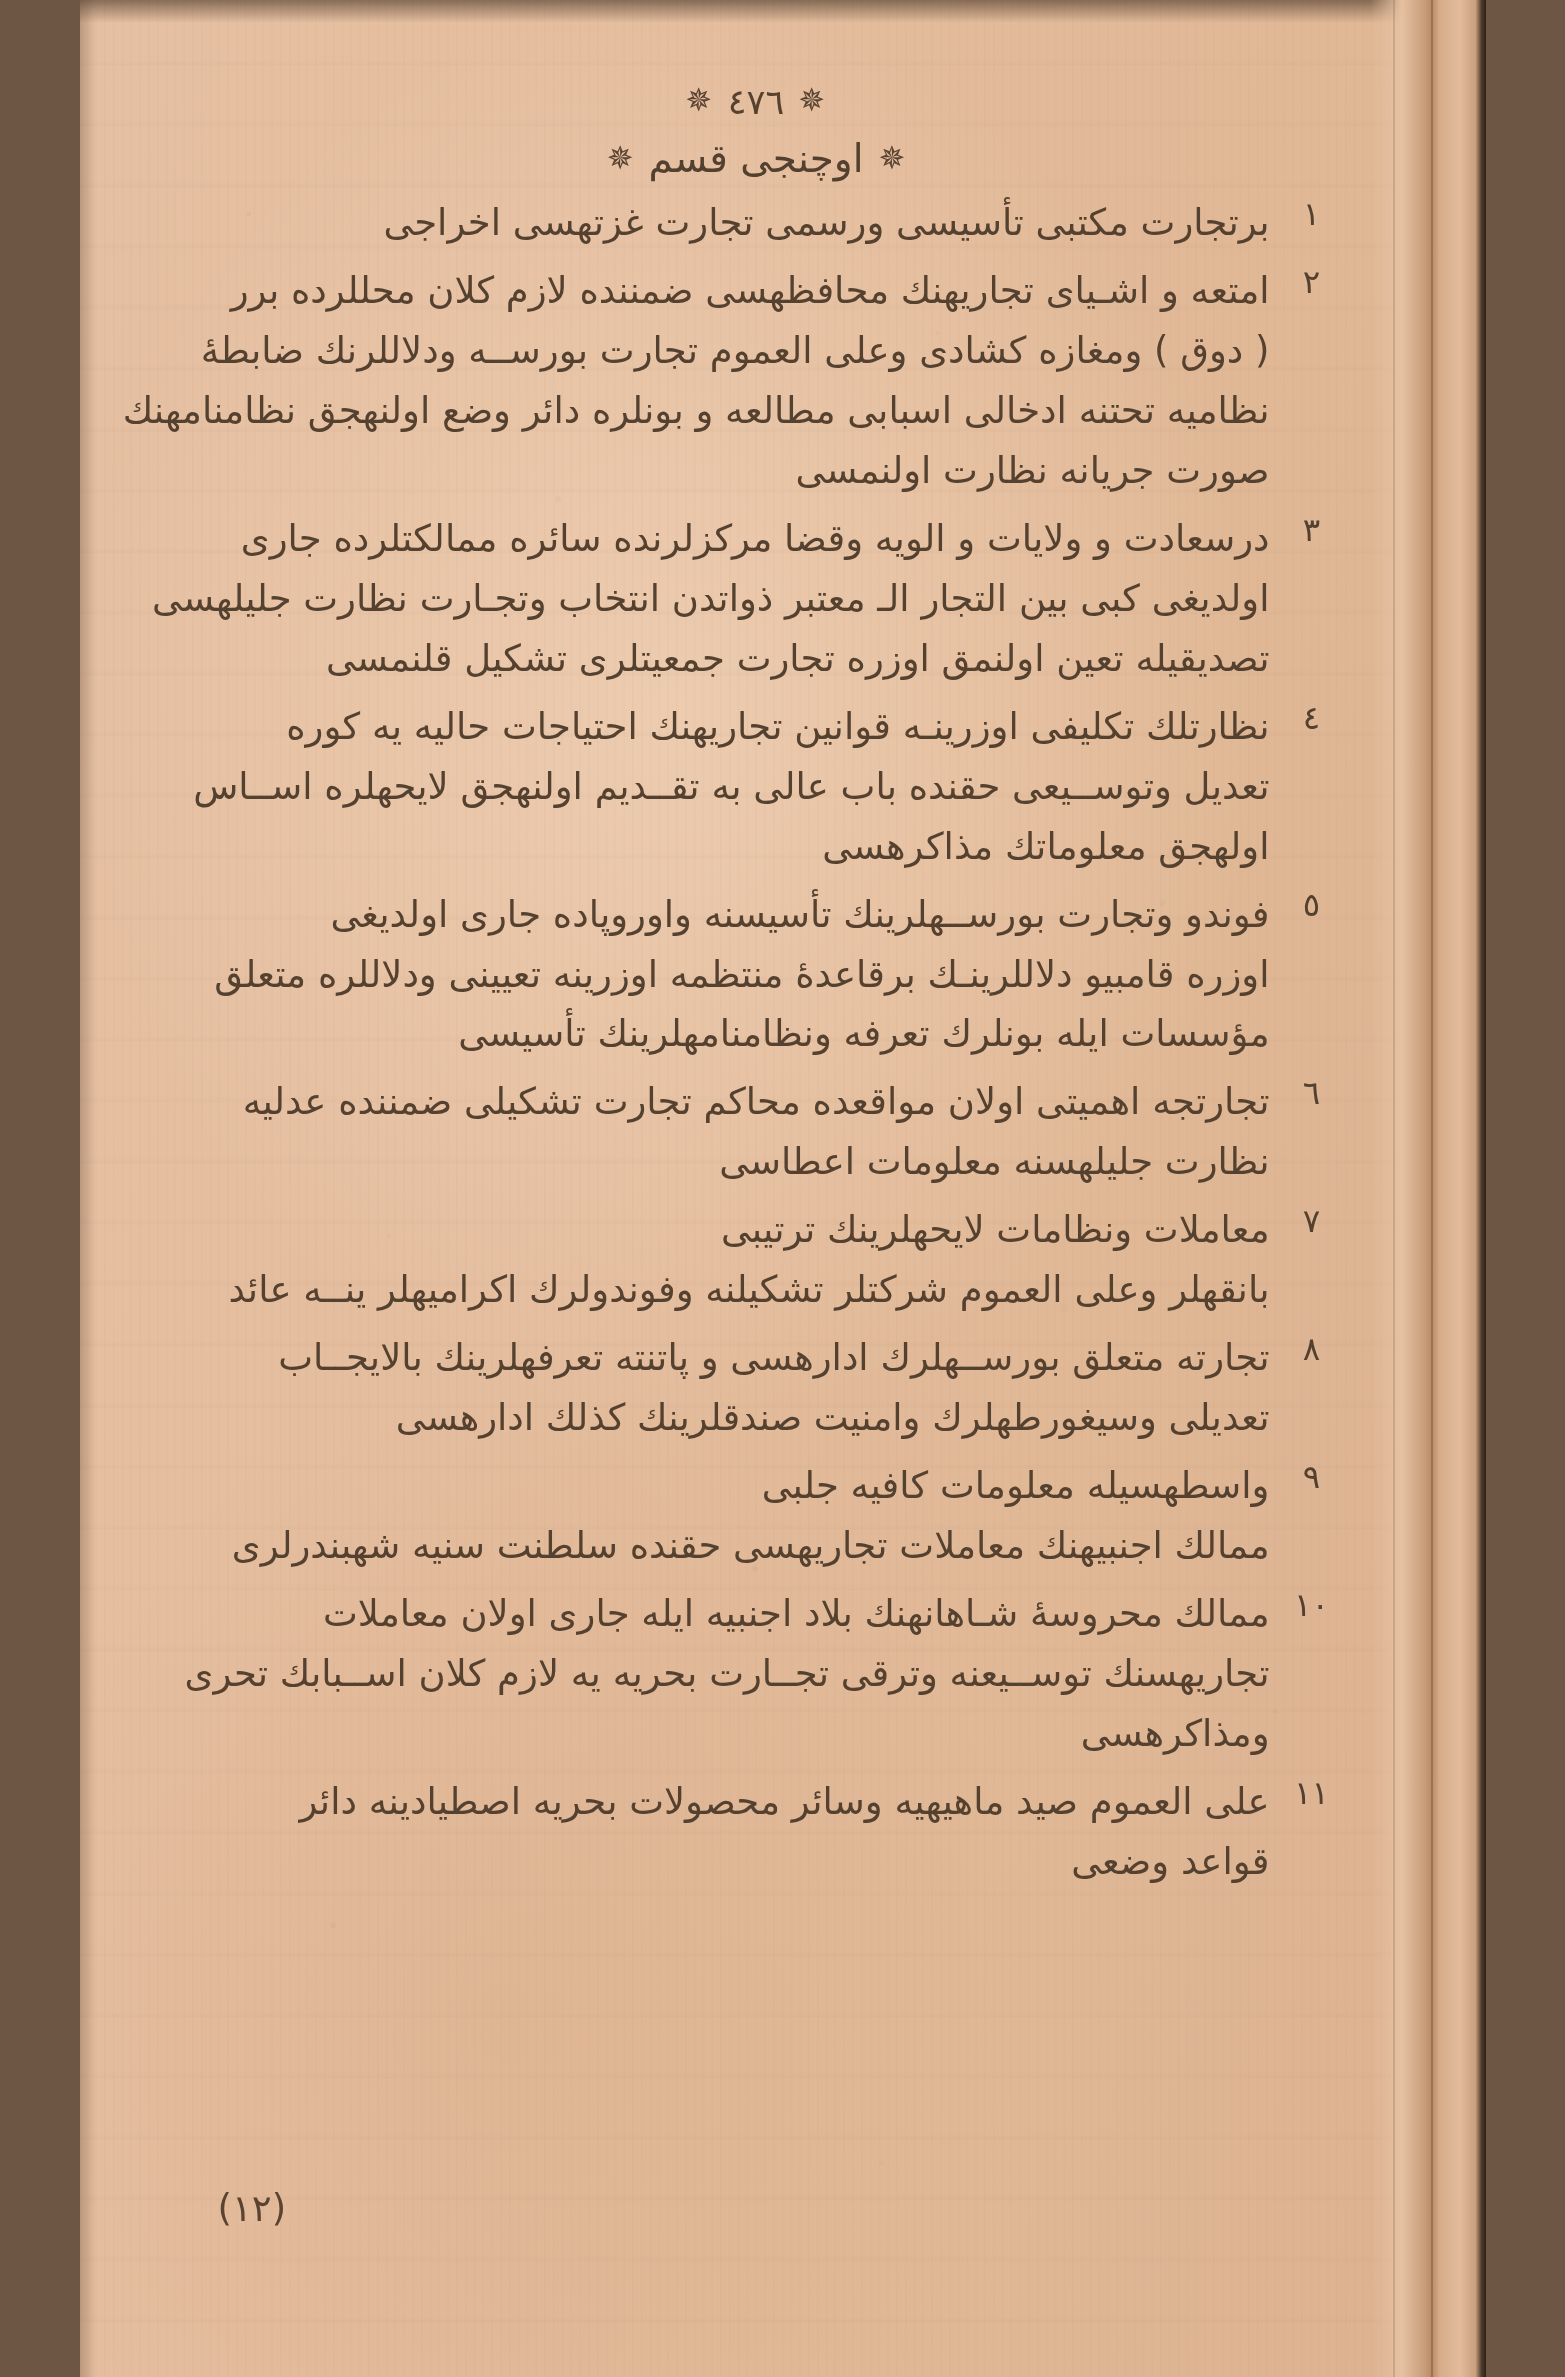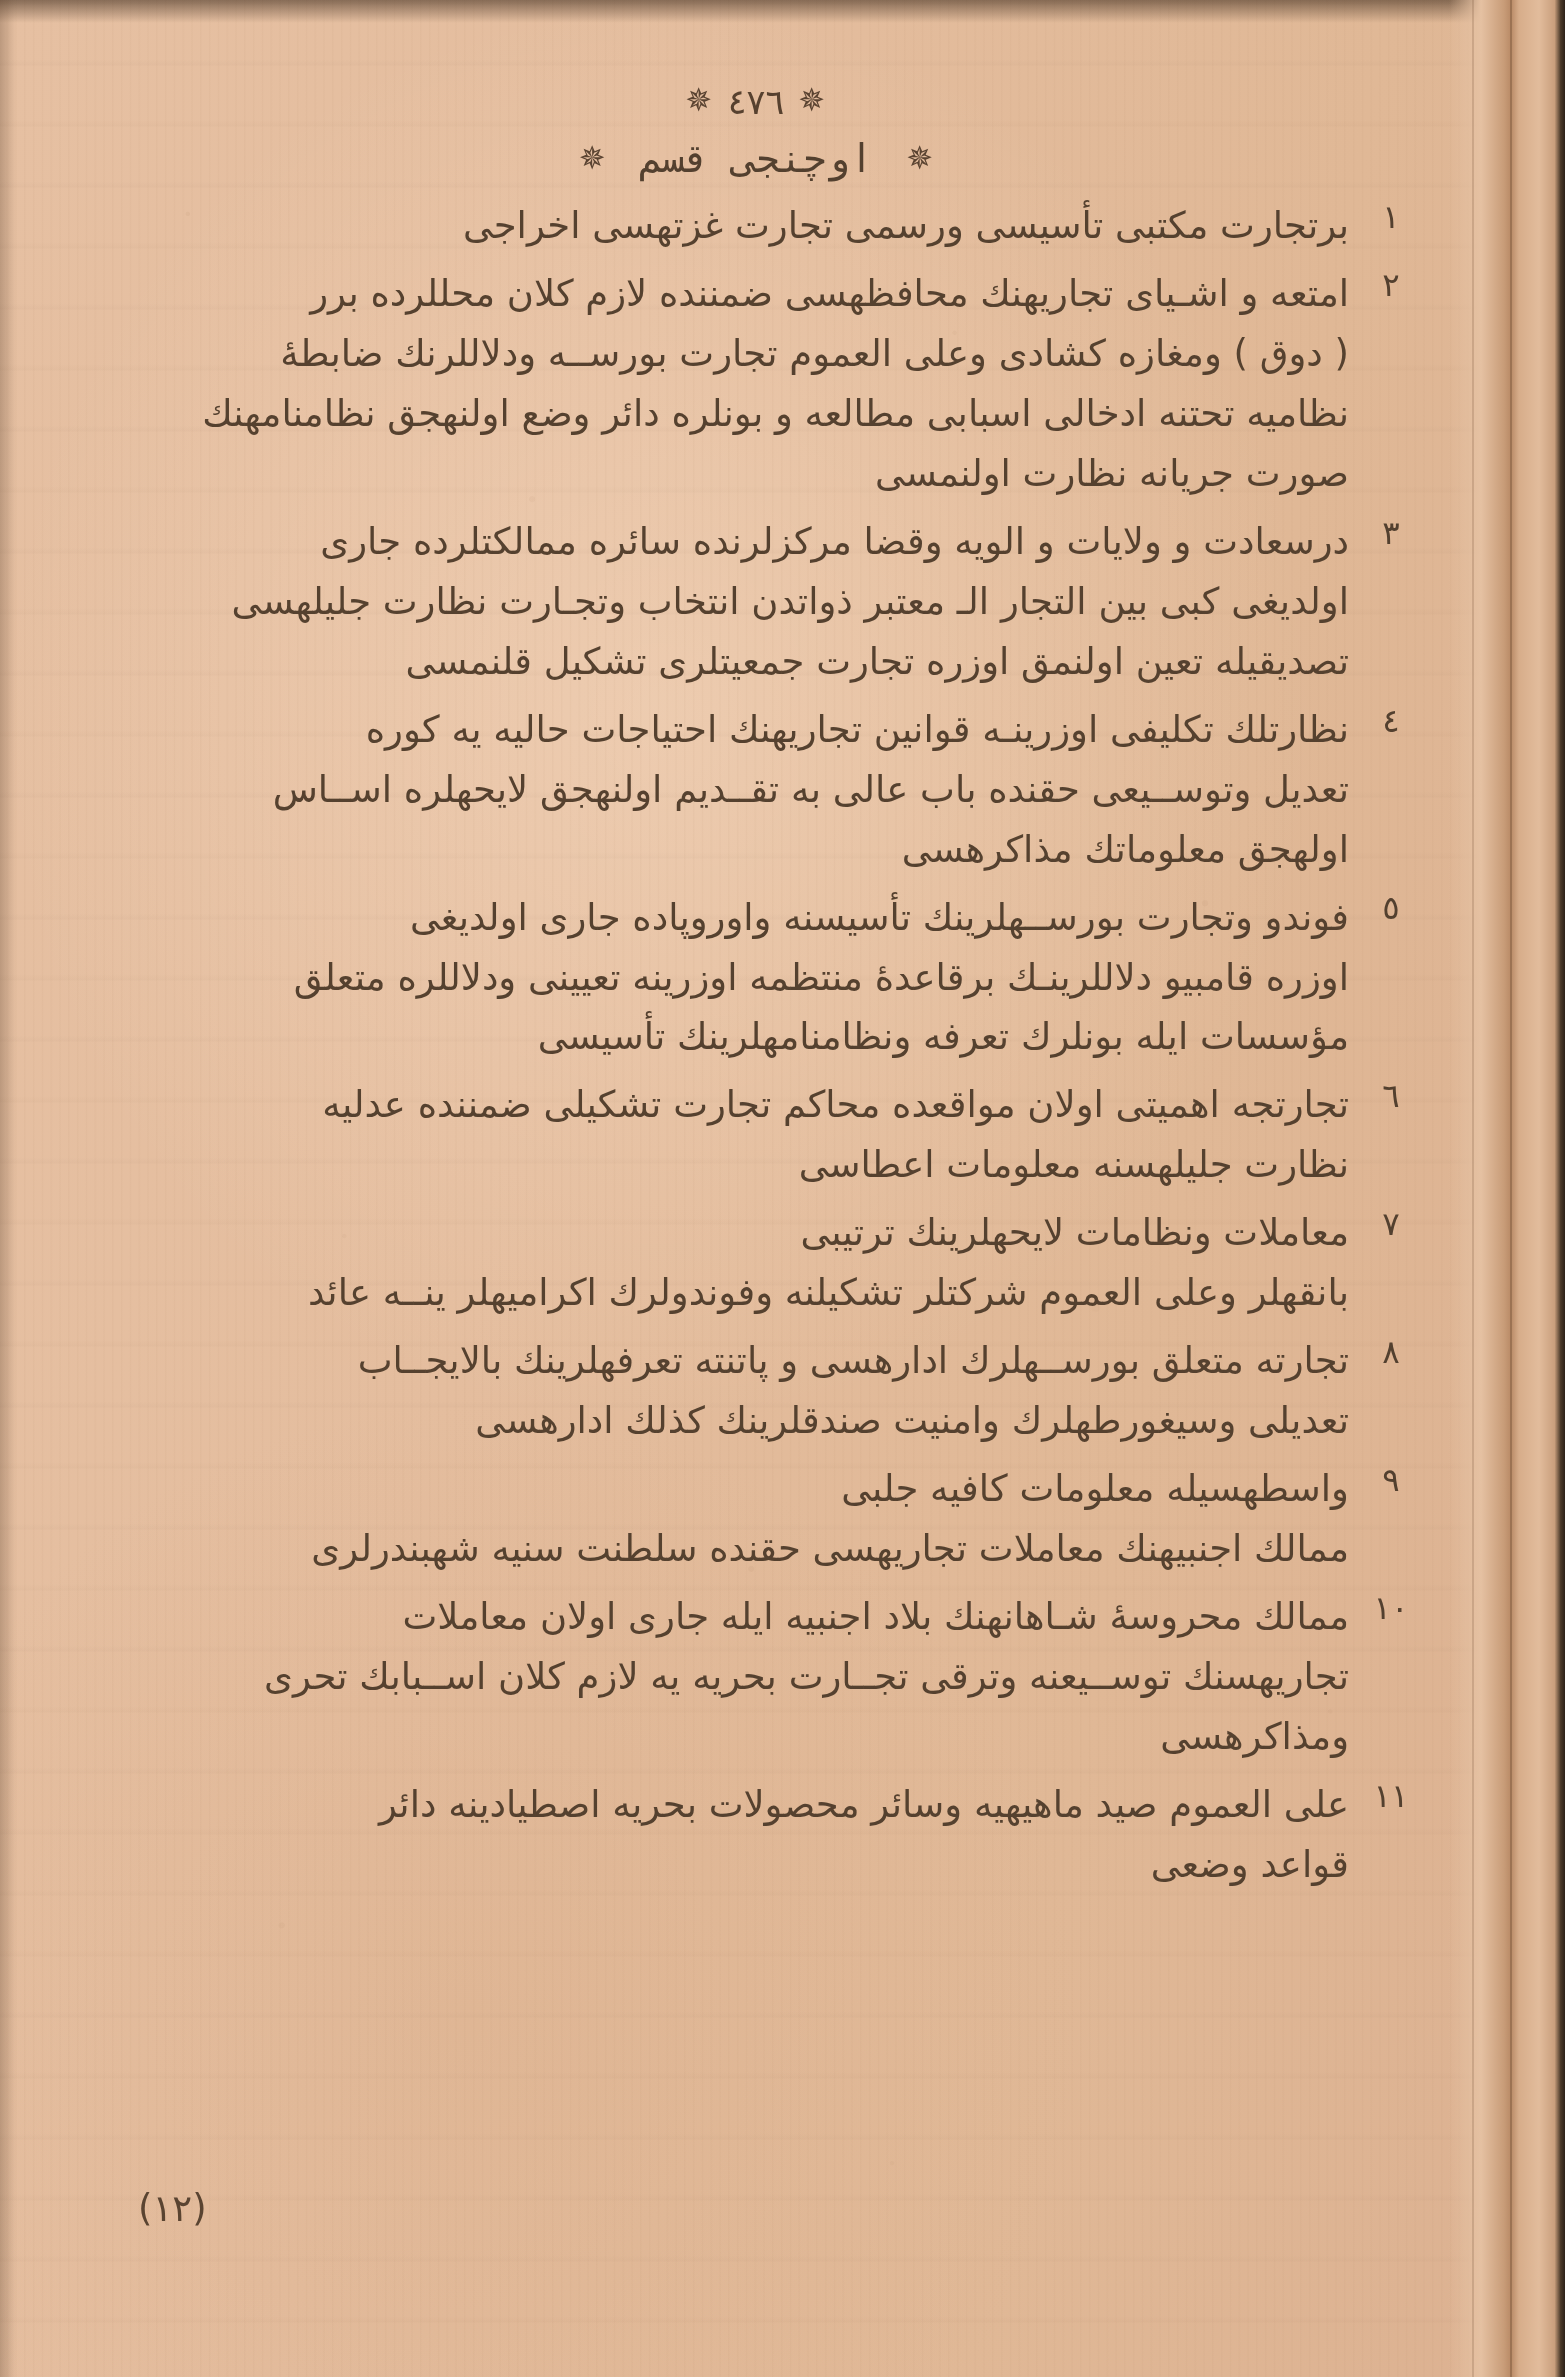--- a/index.html
+++ b/index.html
@@ -4,21 +4,21 @@
 <title>Ottoman Document Page 476</title>
 <style>
   html, body {
     margin: 0;
     padding: 0;
     background: #6d5744;
   }
 
   .page {
     position: relative;
-    width: 1565px;
+    width: 1406px;
     height: 2377px;
     margin: 0 auto;
     overflow: hidden;
     background:
       radial-gradient(ellipse 70% 50% at 42% 30%, rgba(255,232,210,0.35) 0%, rgba(255,232,210,0) 60%),
       radial-gradient(ellipse 60% 40% at 30% 85%, rgba(214,168,130,0.30) 0%, rgba(214,168,130,0) 65%),
       linear-gradient(100deg, #e6c0a2 0%, #e4bd9e 35%, #e0b896 70%, #dcb191 100%);
     font-family: "DejaVu Sans", "Liberation Sans", sans-serif;
     color: #5c4433;
   }
@@ -116,21 +116,21 @@
   }
   .folio-num { display: inline-block; font-size: 35px; }
 
   .section-title {
     text-align: center;
     font-size: 39px;
     color: #53402f;
     margin-bottom: 12.3px;
     white-space: nowrap;
   }
-  .section-title .t { display: inline-block; margin: 0 19px; font-family: Liberation Mono, monospace; }
+  .section-title .t { display: inline-block; margin: 0 1px; }
 
   .subtitle {
     text-align: center;
     font-size: 33px;
     color: #584532;
     margin-bottom: 19.3px;
     line-height: 1.5;
   }
 
   

